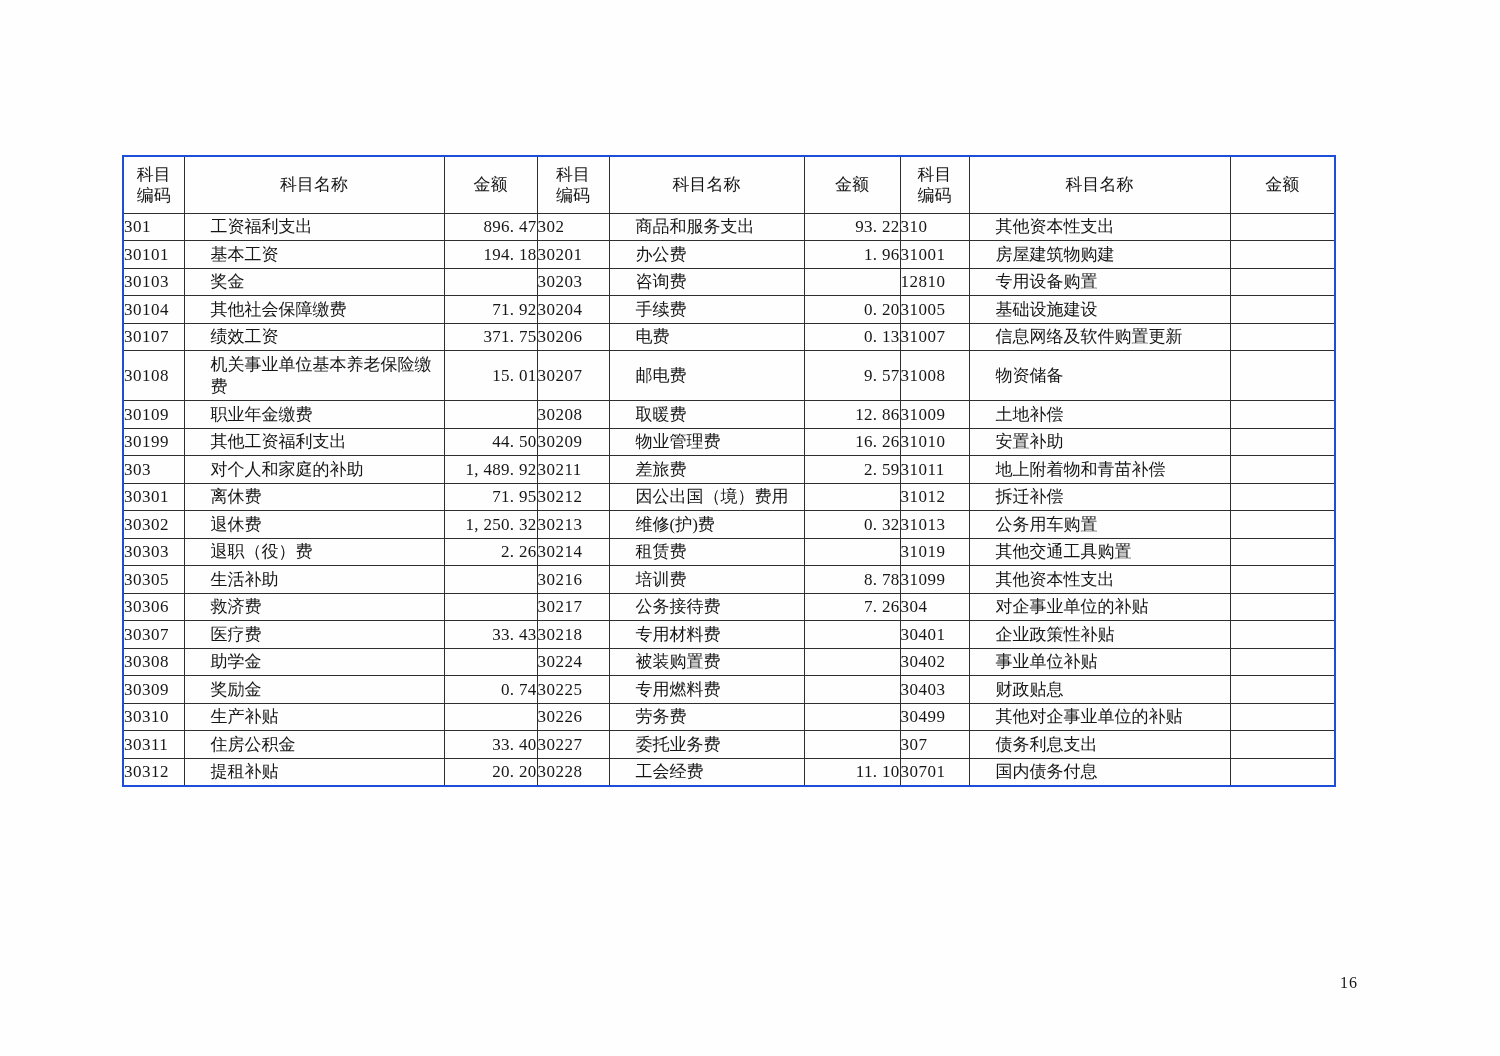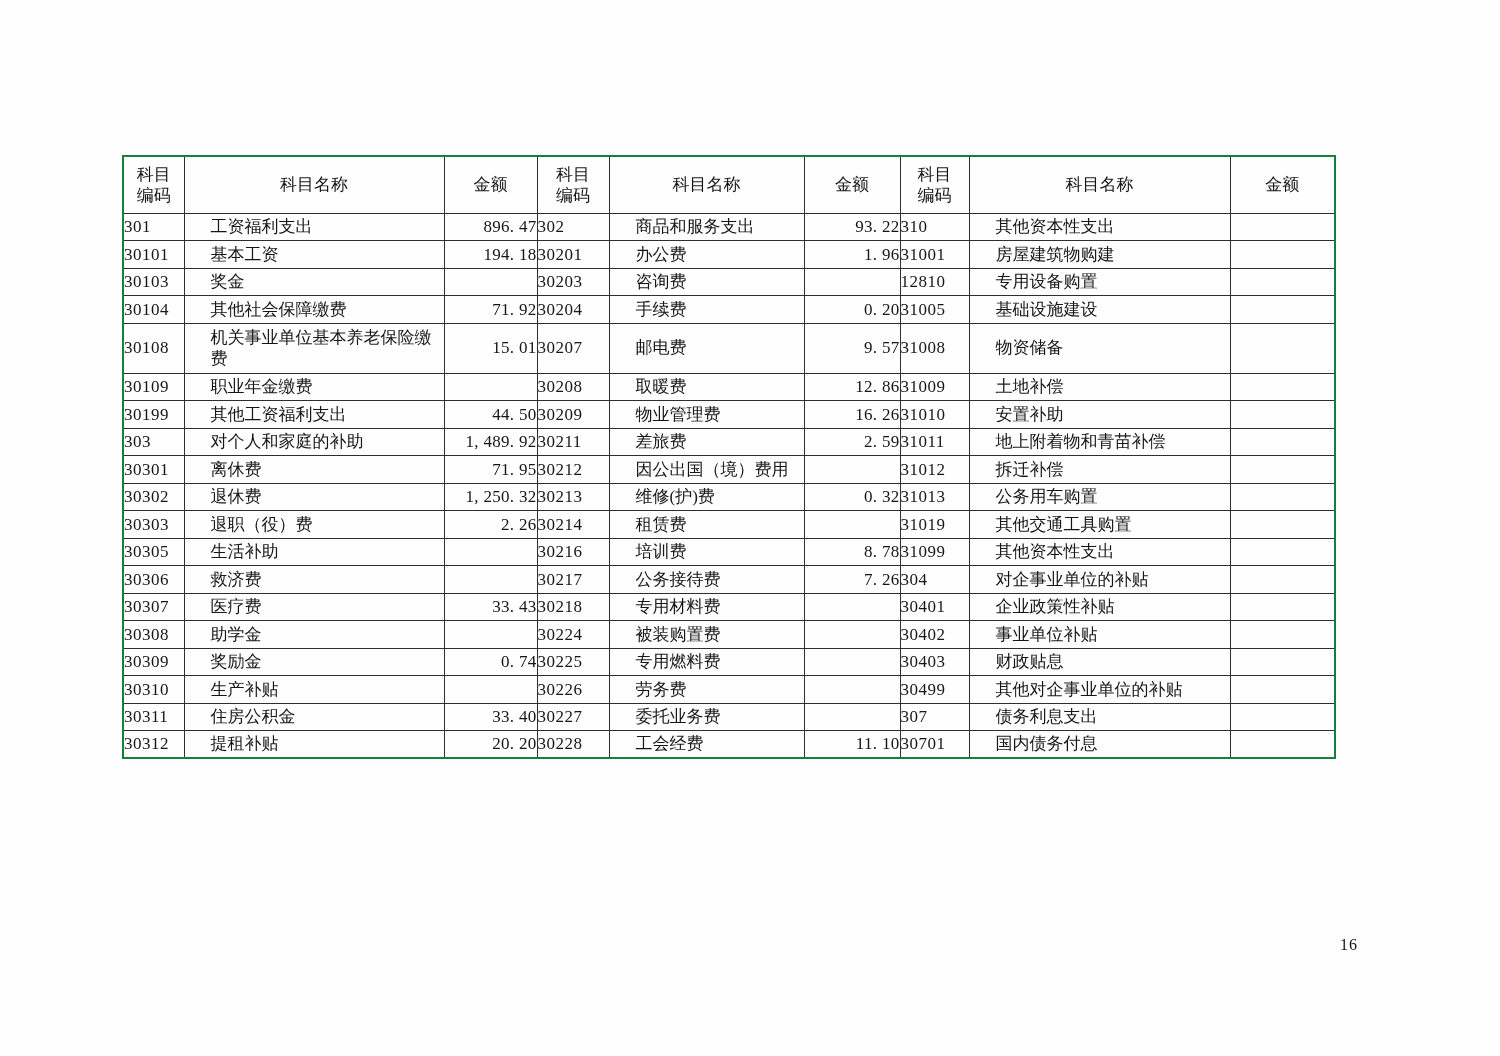--- a/index.html
+++ b/index.html
@@ -15,21 +15,21 @@
     width: 1500px; height: 1056px;
     background: #fefefe;
     overflow: hidden;
   }
   table.budget {
     position: absolute;
     left: 122px; top: 155px;
     width: 1212px;
     border-collapse: collapse;
     table-layout: fixed;
-    border: 2px solid #15803d;
+    border: 2px solid #1d4ed8;
   }
   table.budget th, table.budget td {
     border: 1px solid #2e2e2e;
     font-weight: normal;
     font-size: 17px;
     line-height: 1.25;
     padding: 0;
     overflow: hidden;
     vertical-align: middle;
   }
@@ -38,21 +38,21 @@
   tbody tr.tall { height: 50px; }
   th.hdr { text-align: center; font-size: 17px; }
   td.code { text-align: left; padding-left: 8px; letter-spacing: 0.5px; }
   td.name { text-align: left; }
   td.name.lvl1 { padding-left: 26px; }
   td.name.lvl2 { padding-left: 26px; }
   td.name { padding-right: 5px; }
   td.amt  { text-align: right; padding-right: 8px; letter-spacing: 0.3px; }
   .pageno {
     position: absolute;
-    left: 1340px; top: 936px;
+    left: 1340px; top: 974px;
     font-size: 16px;
     letter-spacing: 1px;
   }
 </style>
 </head>
 <body>
 
 <div class="sheet">
 
   <table class="budget">
@@ -127,20 +127,31 @@
           <td class="code">30104</td>
           <td class="name lvl2">其他社会保障缴费</td>
           <td class="amt">71. 92</td>
           <td class="code">30204</td>
           <td class="name lvl2">手续费</td>
           <td class="amt">0. 20</td>
           <td class="code">31005</td>
           <td class="name lvl2">基础设施建设</td>
           <td class="amt"></td>
         </tr>
+        <tr>
+          <td class="code">30107</td>
+          <td class="name lvl2">绩效工资</td>
+          <td class="amt">371. 75</td>
+          <td class="code">30206</td>
+          <td class="name lvl2">电费</td>
+          <td class="amt">0. 13</td>
+          <td class="code">31007</td>
+          <td class="name lvl2">信息网络及软件购置更新</td>
+          <td class="amt"></td>
+        </tr>
         <tr class="tall">
           <td class="code">30108</td>
           <td class="name lvl2">机关事业单位基本养老保险缴费</td>
           <td class="amt">15. 01</td>
           <td class="code">30207</td>
           <td class="name lvl2">邮电费</td>
           <td class="amt">9. 57</td>
           <td class="code">31008</td>
           <td class="name lvl2">物资储备</td>
           <td class="amt"></td>

